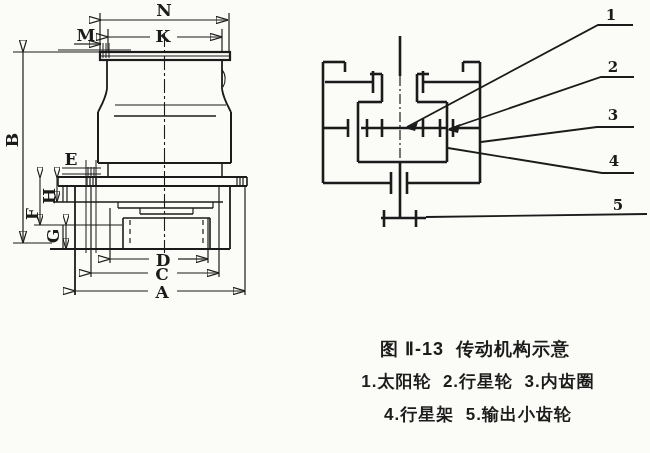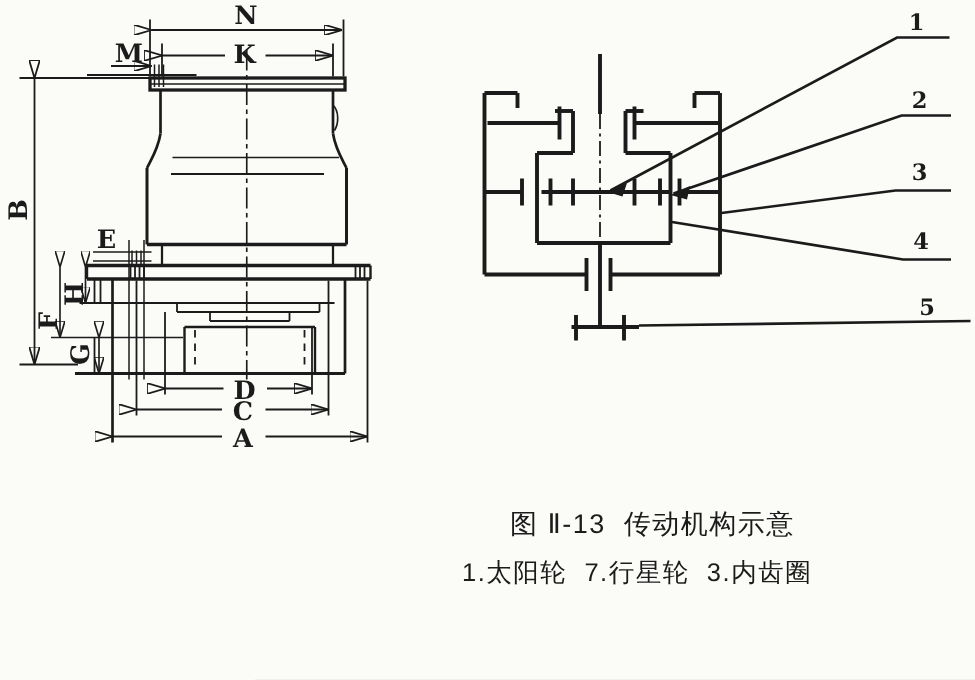--- a/index.html
+++ b/index.html
@@ -16,21 +16,21 @@
   svg text {
     fill:var(--ink); stroke:none;
     font-family:"DejaVu Serif", serif;
     font-weight:600;
   }
   .dimtxt { font-size:17px; }
   .parttxt { font-size:15px; }
   .caption {
     position:absolute; color:var(--ink);
     font-family:"Liberation Sans", sans-serif;
-    font-weight:normal; text-align:left;
+    font-weight:bold; text-align:center;
     white-space:pre; letter-spacing:1px;
   }
   #cap-left   { left:24px;  top:421px; width:240px; font-size:18px; }
   #cap-right  { left:340px; top:337px; width:270px; font-size:18px; }
   #legend-r1  { left:308px; top:370px; width:340px; font-size:17px; }
   #legend-r2  { left:308px; top:403px; width:340px; font-size:17px; }
 </style>
 </head>
 <body>
 
@@ -251,15 +251,16 @@
       <text class="parttxt" x="611" y="20" text-anchor="middle">1</text>
       <text class="parttxt" x="613" y="72" text-anchor="middle">2</text>
       <text class="parttxt" x="613" y="120" text-anchor="middle">3</text>
       <text class="parttxt" x="614" y="166" text-anchor="middle">4</text>
       <text class="parttxt" x="618" y="210" text-anchor="middle">5</text>
     </g>
   </g>
 </svg>
 
 <div class="caption" id="cap-right">图 Ⅱ-13  传动机构示意</div>
-<div class="caption" id="legend-r1">1.太阳轮  7.行星轮  3.内齿圈</div>
+<div class="caption" id="legend-r1">1.太阳轮  2.行星轮  3.内齿圈</div>
+<div class="caption" id="legend-r2">4.行星架  5.输出小齿轮</div>
 
 </div>
 
 </body></html>

